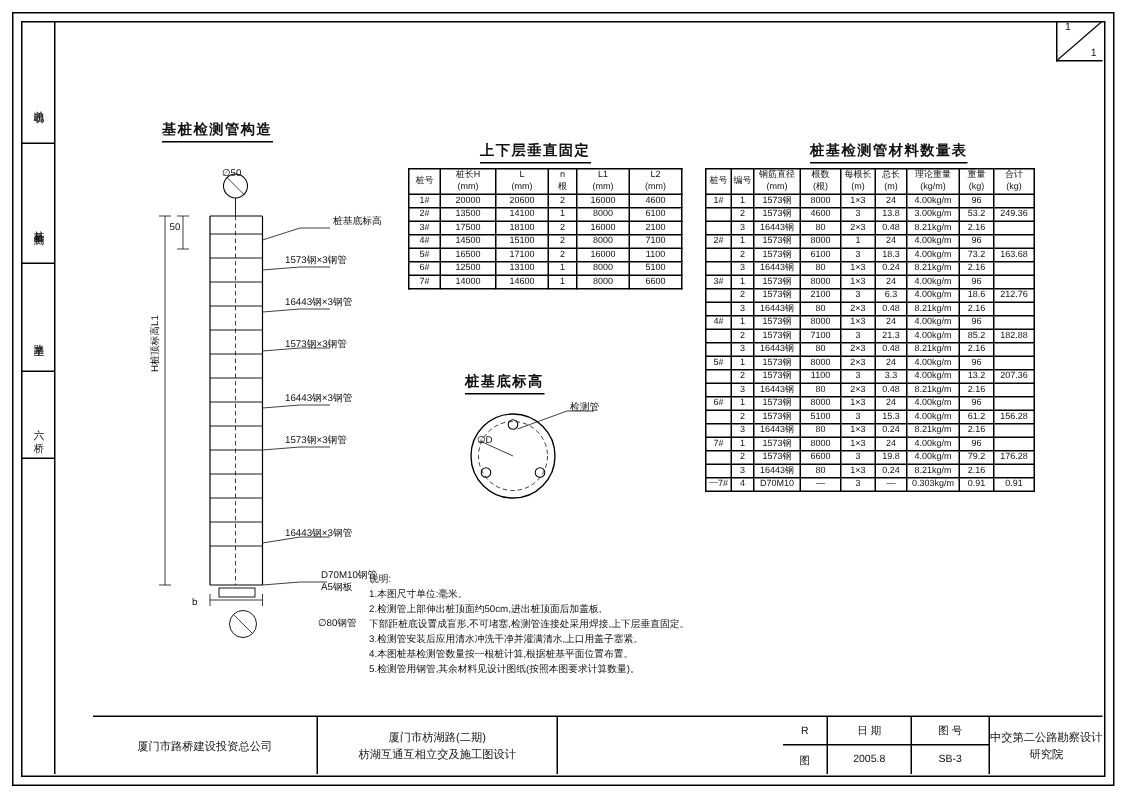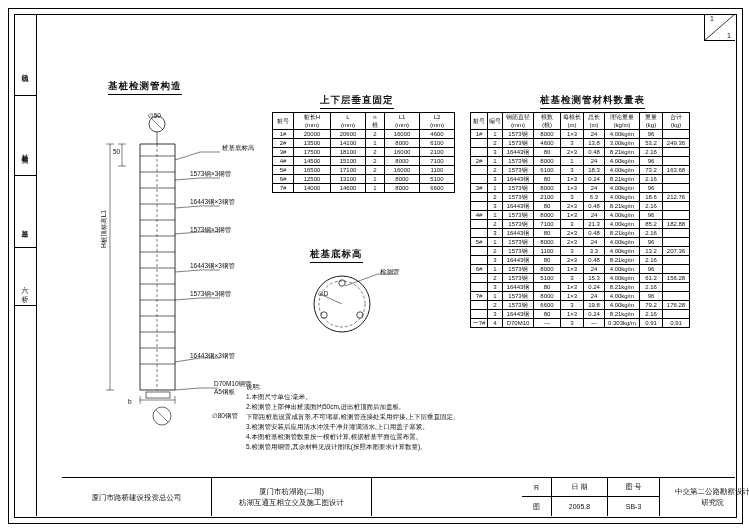--- a/index.html
+++ b/index.html
@@ -544,15 +544,15 @@
     <div class="tb-cell" style="left:150px;width:160px;white-space:pre-line;">厦门市枋湖路(二期)
 枋湖互通互相立交及施工图设计</div>
 
     <div class="tb-sub" style="left:460px;width:30px;">R</div>
     <div class="tb-sub2" style="left:460px;width:30px;">图</div>
     <div class="tb-sub" style="left:490px;width:56px;">日 期</div>
     <div class="tb-sub2" style="left:490px;width:56px;">2005.8</div>
     <div class="tb-sub" style="left:546px;width:52px;">图 号</div>
     <div class="tb-sub2" style="left:546px;width:52px;">SB-3</div>
 
-    <div class="tb-cell last" style="left:598px;width:75px;margin-left:15px;">中交第二公路勘察设计研究院</div>
+    <div class="tb-cell last" style="left:598px;width:75px;">中交第二公路勘察设计研究院</div>
   </div>
 </div>
 
 </body></html>

